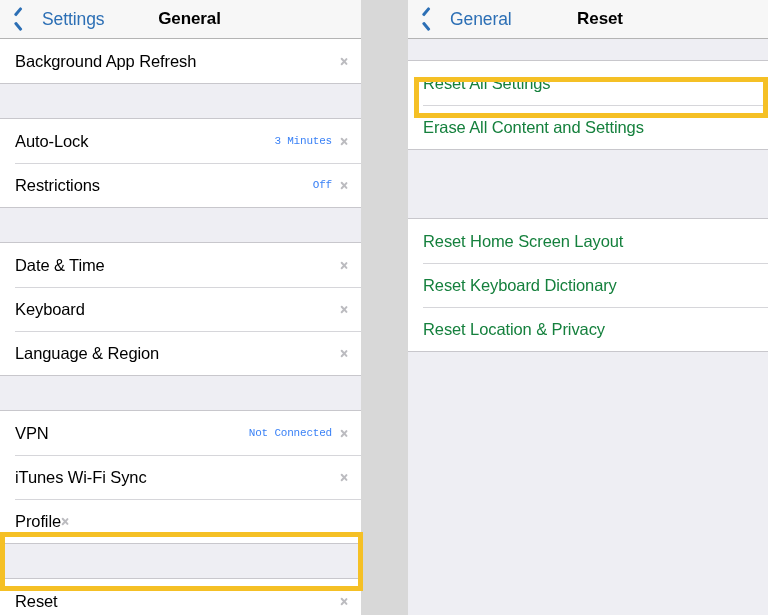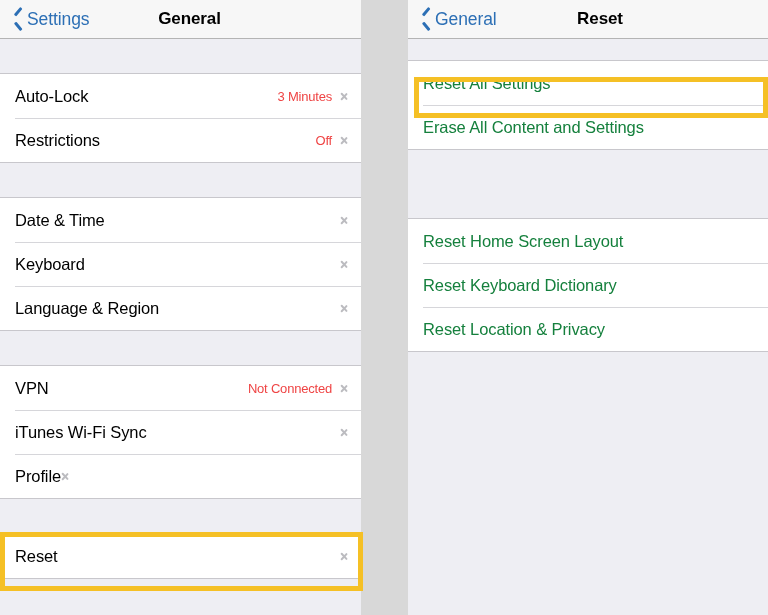--- a/index.html
+++ b/index.html
@@ -35,21 +35,21 @@
     border-bottom: 1px solid #b4b4b4;
     box-sizing: border-box;
   }
   .nav-back {
     position: absolute;
     left: 12px;
     top: 0;
     height: 38px;
     display: flex;
     align-items: center;
-    gap: 4px;
+    gap: 19px;
     color: #2c6fb5;
     font-size: 17.5px;
     letter-spacing: -0.1px;
     cursor: pointer;
   }
   .chev-back {
     width: 11px;
     height: 18px;
     position: relative;
     flex: none;
@@ -119,25 +119,26 @@
     font-size: 16.5px;
     color: #000;
     letter-spacing: -0.1px;
     white-space: nowrap;
   }
   .row-label.link {
     color: #15803d;
   }
   .row-value {
     margin-left: auto;
-    font-size: 13px;
-    color: #ef4444;
+    font-size: 11px;
+    color: #3b82f6;
     letter-spacing: -0.2px;
     padding-right: 8px;
     white-space: nowrap;
+    font-family: Liberation Mono, monospace;
   }
   .row-spacer { margin-left: auto; }
 
   .chev-right {
     width: 9px;
     height: 15px;
     position: relative;
     flex: none;
   }
   .chev-right::before,
@@ -182,20 +183,27 @@
   <div class="navbar">
     <div class="nav-back">
       <span class="chev-back"></span>
       <span>Settings</span>
     </div>
     <div class="nav-title">General</div>
   </div>
 
   <div class="scroll">
 
+    <div class="group" style="border-top:none;">
+      <div class="row">
+        <span class="row-label">Background App Refresh</span>
+        <span class="row-spacer"></span>
+        <span class="chev-right"></span>
+      </div>
+    </div>
 
     <div class="gap"></div>
 
     <div class="group">
       <div class="row">
         <span class="row-label">Auto-Lock</span>
         <span class="row-value">3 Minutes</span>
         <span class="chev-right"></span>
       </div>
       <div class="row">

